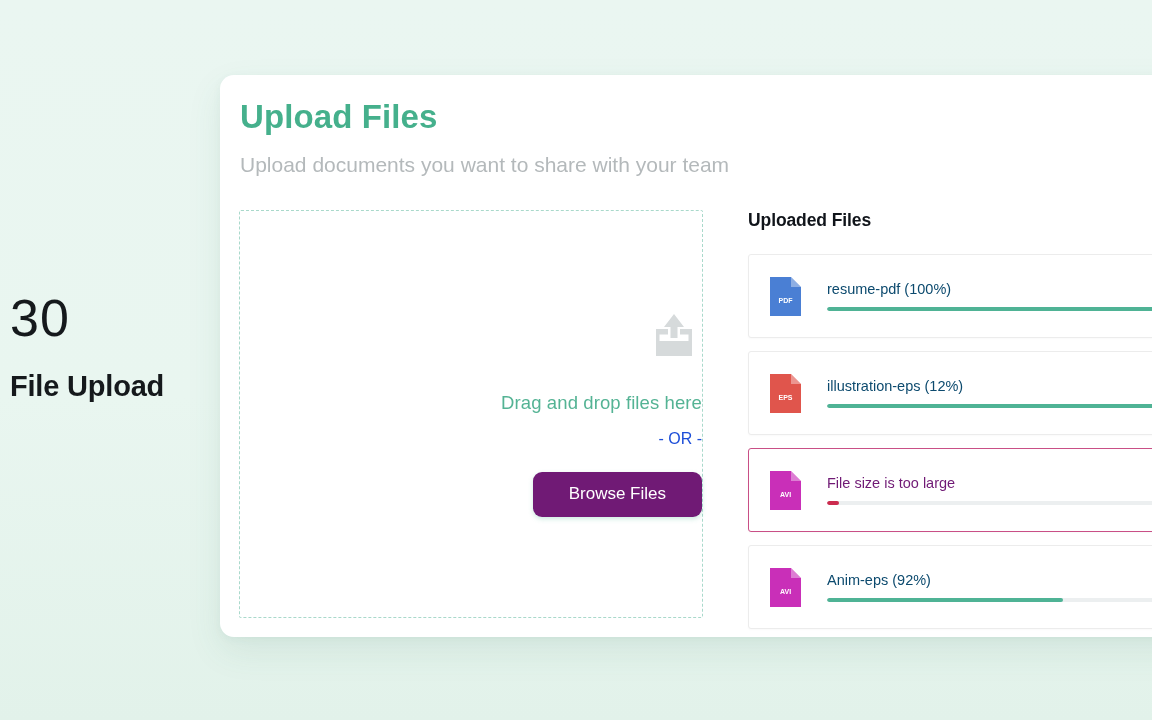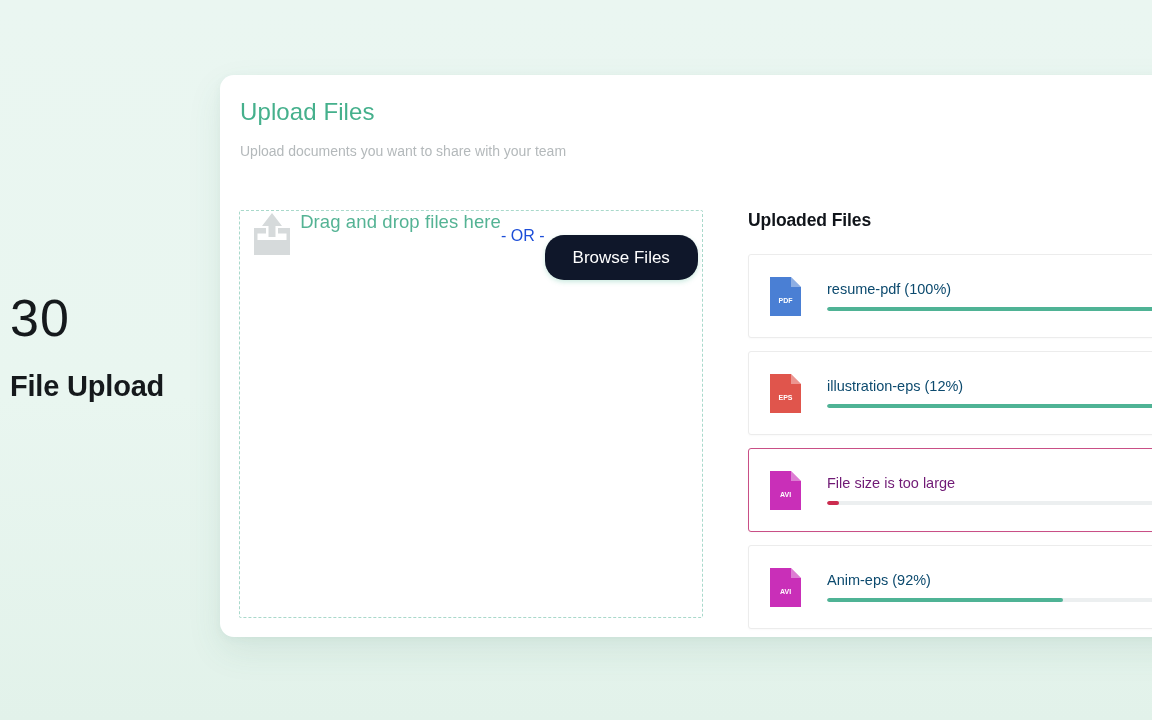--- a/index.html
+++ b/index.html
@@ -33,53 +33,53 @@
     position: absolute; left: 220px; top: 75px;
     width: 1010px; height: 562px;
     background: #ffffff;
     border-radius: 14px;
     box-shadow: 0 14px 34px rgba(60,120,100,0.10), 0 2px 8px rgba(60,120,100,0.05);
     overflow: hidden;
   }
 
   .card-header { position: absolute; left: 20px; top: 23px; }
   .card-title {
-    font-size: 24px; font-weight: 400; color: #45b08c;
+    font-size: 33px; font-weight: 700; color: #45b08c;
     letter-spacing: 0.1px;
   }
   .card-subtitle {
     margin-top: 17px;
-    font-size: 14px; font-weight: 400; color: #b4b9bb;
+    font-size: 21px; font-weight: 400; color: #b4b9bb;
   }
 
   
   .dropzone {
     position: absolute; left: 19px; top: 135px;
     width: 464px; height: 408px;
     border: 1.5px dashed #a9d9cb;
     border-radius: 2px;
-    display: flex; flex-direction: row;
-    align-items: flex-start; justify-content: center;
+    display: flex; flex-direction: column;
+    align-items: flex-end; justify-content: center;
   }
   .dz-icon { width: 56px; height: 48px; margin-bottom: 32px; }
   .dz-drag-text {
     font-size: 18.5px; color: #54b394; font-weight: 400;
     letter-spacing: 0.1px;
   }
   .dz-or {
     margin-top: 16px;
     font-size: 16px; color: #1d4ed8; font-weight: 400;
   }
   .browse-btn {
     margin-top: 24px;
-    background: #0f172a;
+    background: #701a75;
     color: #ffffff;
     border: none;
-    border-radius: 19px;
-    padding: 0 28px;
+    border-radius: 9px;
+    padding: 0 36px;
     height: 45px;
     font-size: 17px;
     font-family: "Liberation Sans", sans-serif;
     cursor: pointer;
     box-shadow: 0 2px 5px rgba(69,178,142,0.28);
   }
 
   
   .files-panel { position: absolute; left: 528px; top: 135px; width: 470px; }
   .files-heading {

